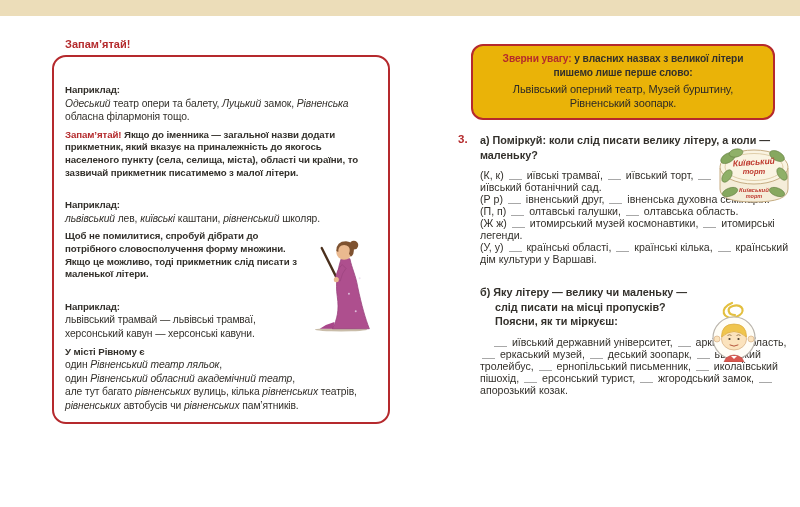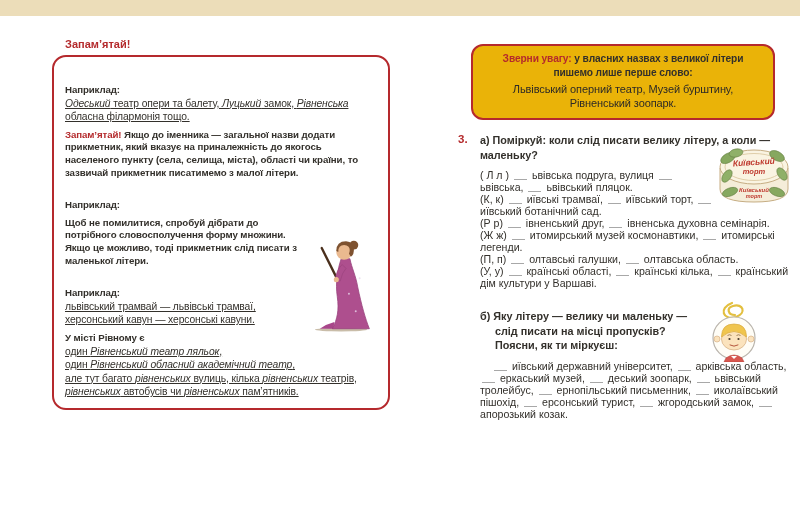--- a/index.html
+++ b/index.html
@@ -18,21 +18,21 @@
   
   .left-page{position:absolute;left:48px;top:38px;width:346px;}
   .memo-heading{margin-left:17px;font-size:11px;font-weight:bold;color:#b42a2c;}
   .rule-box{position:relative;margin-left:4px;margin-top:5px;width:338px;box-sizing:border-box;
             border:2px solid #b5292d;border-radius:14px;padding:7px 11px 9px;background:#fff;}
   .box-content{font-size:9.7px;line-height:1.3;letter-spacing:-0.1px;}
   .para{margin:0;}
   .p-b{font-weight:bold;}
   .p-lbl{font-weight:bold;margin-top:20px;}
   .p-gap{margin-top:5px;}
-  .p-r{font-size:10.3px;line-height:1.32;text-decoration:underline;}
+  .p-r{font-size:10.3px;line-height:1.32;}
   .p-nr{margin-right:80px;}
   .run-i{font-style:italic;}
   .run-rb{color:#b42a2c;font-weight:bold;}
   .blank{display:inline-block;width:12px;height:9px;border-bottom:1.2px solid #a8a8a8;margin:0 2px;vertical-align:-1px;}
 
   
   .right-page{position:absolute;left:454px;top:38px;width:346px;}
   .notice-box{margin-left:17px;margin-top:6px;width:304px;box-sizing:border-box;
               border:2px solid #b5292d;border-radius:12px;padding:6px 10px 8px;background:#eab308;text-align:center;}
   .notice-box .box-content{font-size:10.2px;line-height:1.35;letter-spacing:-0.1px;}
@@ -59,20 +59,21 @@
   <div class="band-top"></div>
 
   <div class="left-page">
     <div class="memo-heading">Запам’ятай!</div>
     <div class="rule-box">
       <div class="box-content">
           <p class="para p-lbl"><span>Наприклад:</span></p>
           <p class="para p-r"><span class="run-i">Одеський</span><span> театр опери та балету, </span><span class="run-i">Луцький</span><span> замок, </span><span class="run-i">Рівненська</span><span> обласна філармонія тощо.</span></p>
           <p class="para p-b p-gap"><span class="run-rb">Запам’ятай!</span><span> Якщо до іменника — загальної назви додати прикметник, який вказує на приналежність до якогось населеного пункту (села, селища, міста), області чи країни, то зазвичай прикметник писатимемо з малої літери.</span></p>
           <p class="para p-lbl"><span>Наприклад:</span></p>
+          <p class="para p-r"><span class="run-i">львівський</span><span> лев, </span><span class="run-i">київські</span><span> каштани, </span><span class="run-i">рівненський</span><span> школяр.</span></p>
           <p class="para p-b p-gap p-nr"><span>Щоб не помилитися, спробуй дібрати до потрібного словосполучення форму множини. Якщо це можливо, тоді прикметник слід писати з маленької літери.</span></p>
           <p class="para p-lbl p-nr"><span>Наприклад:</span></p>
           <p class="para p-r p-nr"><span>львівський трамвай — львівські трамваї,</span></p>
           <p class="para p-r p-nr"><span>херсонський кавун — херсонські кавуни.</span></p>
           <p class="para p-b p-gap"><span>У місті Рівному є</span></p>
           <p class="para p-r"><span>один </span><span class="run-i">Рівненський театр ляльок</span><span>,</span></p>
           <p class="para p-r"><span>один </span><span class="run-i">Рівненський обласний академічний театр</span><span>,</span></p>
           <p class="para p-r"><span>але тут багато </span><span class="run-i">рівненських</span><span> вулиць, кілька </span><span class="run-i">рівненських</span><span> театрів, </span><span class="run-i">рівненських</span><span> автобусів чи </span><span class="run-i">рівненських</span><span> пам’ятників.</span></p>
         </div>
 
@@ -99,25 +100,24 @@
           <p class="para p-b"><span class="run-rb">Зверни увагу:</span><span> у власних назвах з великої літери пишемо лише перше слово:</span></p>
           <p class="para p-ex"><span>Львівський оперний театр, Музей бурштину, Рівненський зоопарк.</span></p>
         </div>
     </div>
 
     <div class="exercise">
       <div class="ex-num">3.</div>
       <div class="ex-body">
         <div class="sub-head">а) Поміркуй: коли слід писати велику літеру, а коли — маленьку?</div>
         <div class="items">
-            <p class="para p-it p-wrap"><span>( Л л ) </span><span class="blank"></span><span> ьвівська подруга, вулиця </span><span class="blank"></span><span> ьвівська, </span><span class="blank"></span><span> ьвівський пляцок.</span></p>
             <p class="para p-it p-wrap"><span>(К, к) </span><span class="blank"></span><span> иївські трамваї, </span><span class="blank"></span><span> иївський торт, </span><span class="blank"></span><span> иївський ботанічний сад.</span></p>
             <p class="para p-it"><span>(Р р) </span><span class="blank"></span><span> івненський друг, </span><span class="blank"></span><span> івненська духовна семінарія.</span></p>
+            <p class="para p-it"><span>(П, п) </span><span class="blank"></span><span> олтавські галушки, </span><span class="blank"></span><span> олтавська область.</span></p>
             <p class="para p-it"><span>(Ж ж) </span><span class="blank"></span><span> итомирський музей космонавтики, </span><span class="blank"></span><span> итомирські легенди.</span></p>
-            <p class="para p-it"><span>(П, п) </span><span class="blank"></span><span> олтавські галушки, </span><span class="blank"></span><span> олтавська область.</span></p>
             <p class="para p-it"><span>(У, у) </span><span class="blank"></span><span> країнські області, </span><span class="blank"></span><span> країнські кілька, </span><span class="blank"></span><span> країнський дім культури у Варшаві.</span></p>
           </div>
         <div class="sub-head b-head">б) Яку літеру — велику чи маленьку — слід писати на місці пропусків? Поясни, як ти міркуєш:</div>
         <div class="items">
             <p class="para p-it p-indent"><span class="blank"></span><span> иївський державний університет, </span><span class="blank"></span><span> арківська область, </span><span class="blank"></span><span> еркаський музей, </span><span class="blank"></span><span> деський зоопарк, </span><span class="blank"></span><span> ьвівський тролейбус, </span><span class="blank"></span><span> ернопільський письменник, </span><span class="blank"></span><span> иколаївський пішохід, </span><span class="blank"></span><span> ерсонський турист, </span><span class="blank"></span><span> жгородський замок, </span><span class="blank"></span><span> апорозький козак.</span></p>
           </div>
       </div>
     </div>
 
     <svg class="cake" width="80" height="72" viewBox="0 0 80 72">

